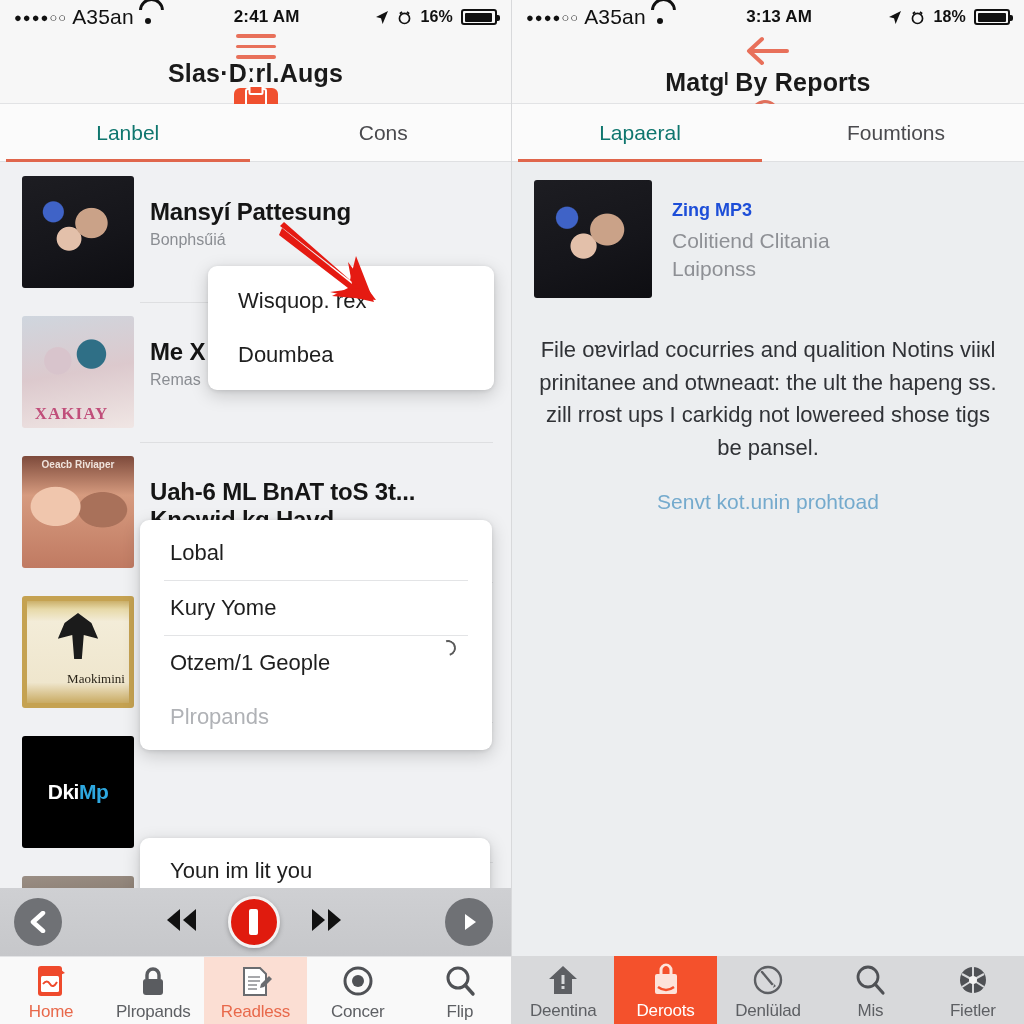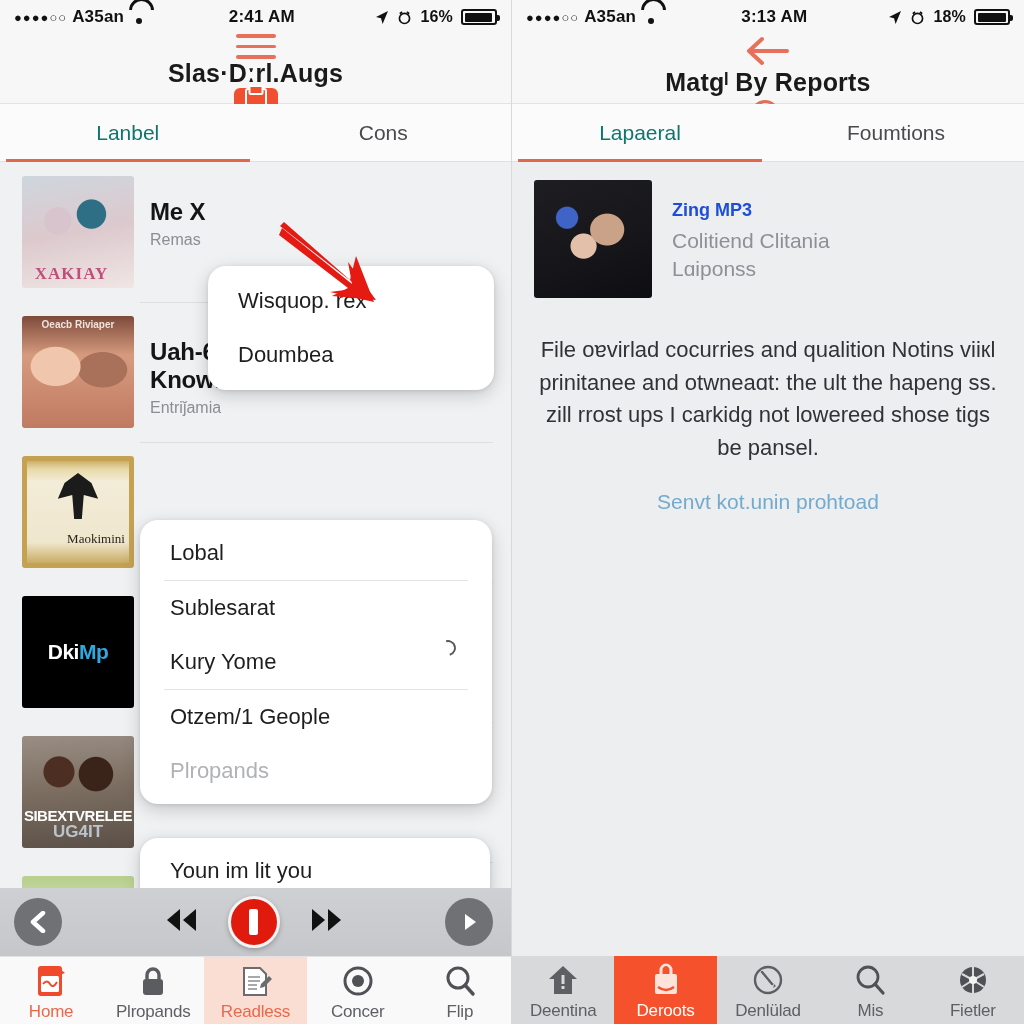--- a/index.html
+++ b/index.html
@@ -16,21 +16,21 @@
 
   
   .statusbar {
     height:34px; display:flex; align-items:center;
     padding:0 14px; background:#f7f7f7;
     font-size:17px; font-weight:bold; color:#111;
     letter-spacing:.2px;
   }
   .sb-left { display:flex; align-items:center; gap:5px; flex:0 0 auto; }
   .dots { letter-spacing:1px; font-size:13px; line-height:1; }
-  .carrier { font-size:17px; font-weight:bold; }
+  .carrier { font-size:21px; font-weight:normal; }
   .wifi { width:19px; height:14px; position:relative; display:inline-block; }
   .wifi::before{
     content:""; position:absolute; left:0; bottom:1px; width:19px; height:19px;
     border:3px solid #111; border-radius:50%;
     clip-path: polygon(0 0, 100% 0, 100% 48%, 0 48%);
   }
   .wifi::after{
     content:""; position:absolute; left:6.5px; bottom:0px; width:6px; height:6px;
     background:#111; border-radius:50%;
   }
@@ -149,21 +149,21 @@
      radial-gradient(circle at 66% 34%, #3a2419 0 16%, transparent 17%),
      linear-gradient(175deg,#9a8e84 0%, #7d6f62 45%, #5b5047 100%); }
   .art6 .wm { position:absolute; bottom:24px; left:0; right:0; text-align:center;
      color:#fff; font-weight:bold; font-size:15px; letter-spacing:-.5px;}
   .art6 .wm2 { position:absolute; bottom:6px; left:0; right:0; text-align:center;
      color:#b9c4cc; font-weight:bold; font-size:17px; }
   .art7 { background:linear-gradient(180deg,#b8cf8d 0%,#dfe9c8 60%,#eef2e0 100%); }
 
   
   .popup {
-    position:absolute; background:#fff; border-radius:18px;
+    position:absolute; background:#fff; border-radius:9px;
     box-shadow:0 5px 18px rgba(0,0,0,.18), 0 1px 4px rgba(0,0,0,.10);
     z-index:6;
   }
   .popup-item {
     font-size:22px; color:#1e1e1e; padding:14px 30px;
     white-space:nowrap;
   }
   .popup-item.muted { color:#b0b2b6; }
   .popup-sep { height:1px; background:#e3e4e6; margin:0 24px; }
 
@@ -274,20 +274,27 @@
       </div>
     </div>
 
     <div class="tabs">
       <div class="tab active">Lanbel</div>
       <div class="tab">Cons</div>
     </div>
 
     <div class="list">
 
+      <div class="row">
+        <div class="thumb art1"></div>
+        <div class="meta">
+          <div class="row-title">Mansyí Pattesung</div>
+          <div class="row-sub">Bonphsűiá</div>
+        </div>
+      </div>
 
       <div class="row">
         <div class="thumb art2">
           <div class="wm">XAKIAY</div>
         </div>
         <div class="meta">
           <div class="row-title">Me X</div>
           <div class="row-sub">Remas</div>
         </div>
       </div>
@@ -340,21 +347,20 @@
     </div>
 
     <svg class="annot-arrow" viewBox="0 0 116 86">
       <path d="M4 6 L74 62 L70 40 L98 78 L54 74 L70 66 L1 13 Z" fill="#e51a12"></path>
       <path d="M2 4 L82 66 L52 70 L96 80 L78 34 L72 58 L6 0 Z" fill="#e51a12"></path>
     </svg>
 
     <div class="popup" id="popupB">
       <div class="popup-item">Lobal</div>
       <div class="popup-sep"></div>
-      <div class="popup-item">Sublesarat</div>
       <div class="popup-item">Kury Yome</div>
       <div class="popup-sep"></div>
       <div class="popup-item">Otzem/1 Geople</div>
       <div class="popup-item muted">Plropands</div>
       <div class="spin"></div>
     </div>
 
     <div class="popup" id="popupC">
       <div class="popup-item">Youn im lit you</div>
       <div class="chev">▸</div>

